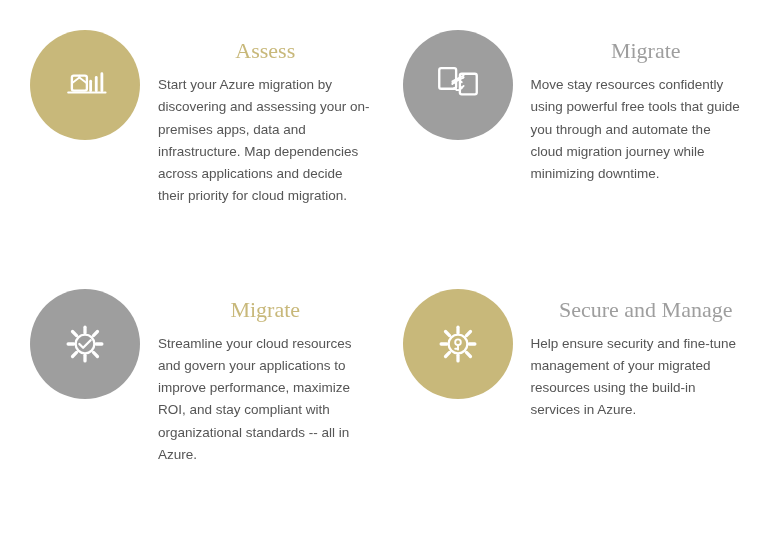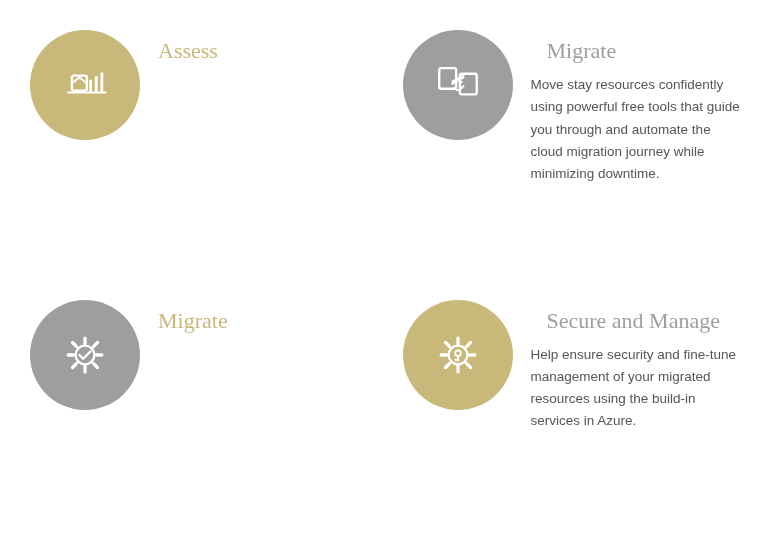--- a/index.html
+++ b/index.html
@@ -66,20 +66,21 @@
     .card-content {
       flex: 1;
       padding-top: 8px;
     }
 
     .card-title {
       font-family: Georgia, serif;
       font-size: 22px;
       font-weight: normal;
       margin-bottom: 10px;
+      text-align: center;
     }
 
     .card-title.tan-text {
       color: #c8b87a;
     }
 
     .card-title.gray-text {
       color: #9e9e9e;
       margin-left: 16px;
     }
@@ -106,20 +107,21 @@
         <line x1="44" y1="38" x2="44" y2="24" stroke="#ffffff" stroke-width="3"></line>
         <line x1="50" y1="38" x2="50" y2="20" stroke="#ffffff" stroke-width="3"></line>
         <line x1="14" y1="40" x2="54" y2="40" stroke="#ffffff" stroke-width="2"></line>
 
         <polyline points="18,30 26,24 34,30" stroke="#ffffff" stroke-width="2" fill="none"></polyline>
         <line x1="26" y1="24" x2="26" y2="22" stroke="#ffffff" stroke-width="2"></line>
       </svg>
     </div>
     <div class="card-content">
       <div class="card-title tan-text">Assess</div>
+      <div class="card-body">Start your Azure migration by discovering and assessing your on-premises apps, data and infrastructure. Map dependencies across applications and decide their priority for cloud migration.</div>
     </div>
   </div>
 
   <div class="card">
     <div class="icon-circle gray">
       <svg viewBox="0 0 64 64">
 
         <rect x="12" y="14" width="18" height="22" rx="2" stroke="#ffffff" stroke-width="2.5" fill="none"></rect>
         <rect x="34" y="20" width="18" height="22" rx="2" stroke="#ffffff" stroke-width="2.5" fill="none"></rect>
 
@@ -151,20 +153,21 @@
         <line x1="18.7" y1="18.7" x2="23" y2="23" stroke="#ffffff" stroke-width="3.5"></line>
         <line x1="41" y1="41" x2="45.3" y2="45.3" stroke="#ffffff" stroke-width="3.5"></line>
         <line x1="45.3" y1="18.7" x2="41" y2="23" stroke="#ffffff" stroke-width="3.5"></line>
         <line x1="23" y1="41" x2="18.7" y2="45.3" stroke="#ffffff" stroke-width="3.5"></line>
 
         <polyline points="26,32 30,36 38,28" stroke="#ffffff" stroke-width="2.5" fill="none"></polyline>
       </svg>
     </div>
     <div class="card-content">
       <div class="card-title tan-text">Migrate</div>
+      <div class="card-body">Streamline your cloud resources and govern your applications to improve performance, maximize ROI, and stay compliant with organizational standards -- all in Azure.</div>
     </div>
   </div>
 
   <div class="card">
     <div class="icon-circle tan">
       <svg viewBox="0 0 64 64">
 
         <circle cx="32" cy="32" r="10" stroke="#ffffff" stroke-width="2.5" fill="none"></circle>
 
         <line x1="32" y1="14" x2="32" y2="20" stroke="#ffffff" stroke-width="3.5"></line>

